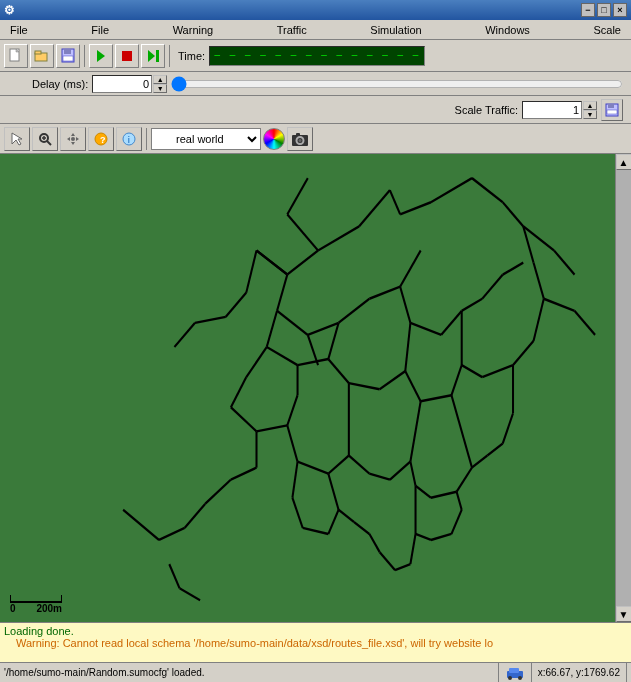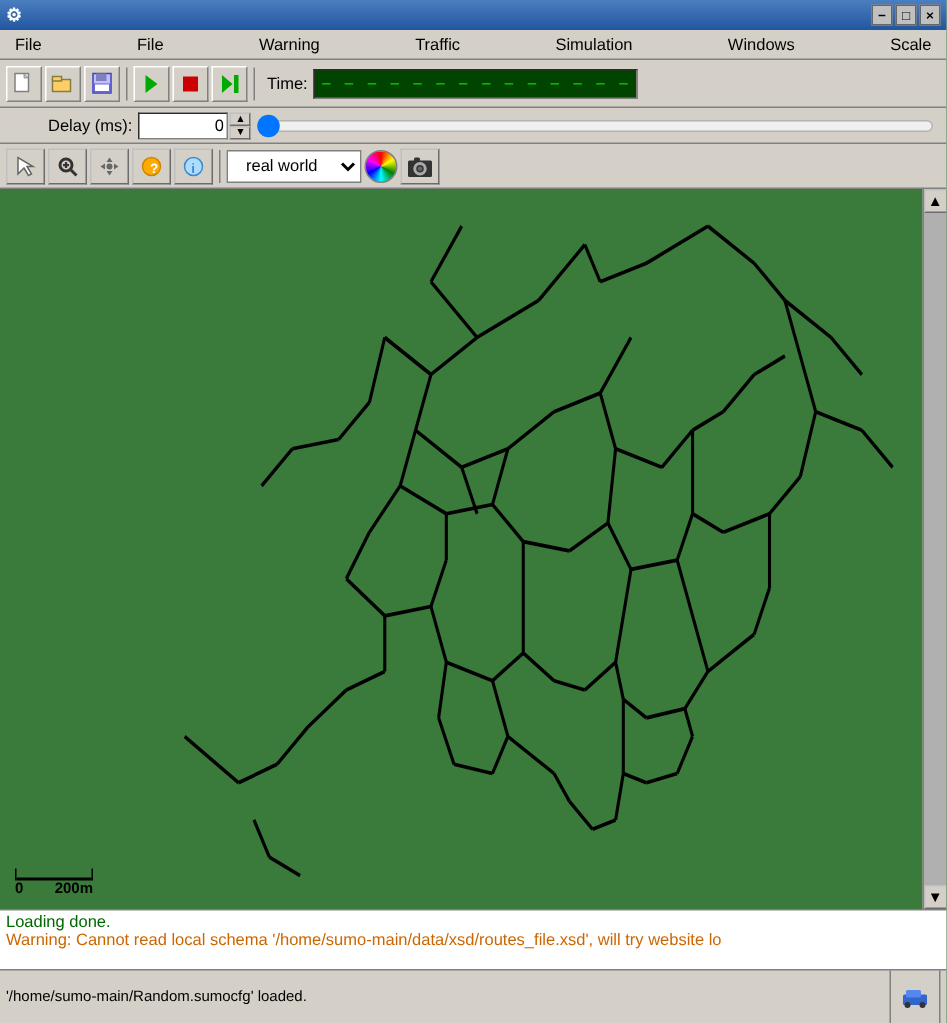--- a/index.html
+++ b/index.html
@@ -169,21 +169,21 @@
       border: 1px outset #c0c0c0;
       display: flex; align-items: center; justify-content: center;
       cursor: pointer;
       font-size: 14px;
     }
     .view-select {
       height: 22px;
       font-size: 11px;
       background: white;
       border: 1px solid #808080;
-      padding: 0 8px;
+      padding: 0 20px;
       min-width: 90px;
     }
     .color-wheel {
       width: 22px; height: 22px;
       border-radius: 50%;
       background: conic-gradient(red, yellow, green, cyan, blue, magenta, red);
       border: 1px solid #808080;
       cursor: pointer;
     }
     .camera-btn {
@@ -225,35 +225,35 @@
       display: flex;
       justify-content: space-between;
       width: 52px;
       font-size: 10px;
       color: black;
       font-weight: bold;
     }
 
     
     #statusbar {
-      background: #ffffff;
+      background: #fef9c3;
       border-top: 1px solid #808080;
       min-height: 40px;
       padding: 2px 4px;
       font-size: 11px;
       overflow: hidden;
     }
     #status-line1 { color: #006600; }
-    #status-line2 { color: #cc6600; word-break: break-all; }
+    #status-line2 { color: #cc6600; word-break: break-all; margin-left: 12px; }
 
     
     #infobar {
       background: #d4d0c8;
       border-top: 1px solid #808080;
-      height: 36px;
+      height: 20px;
       display: flex;
       align-items: center;
       font-size: 10px;
       padding: 0 4px;
       gap: 0;
     }
     #infobar-path {
       flex: 1;
       overflow: hidden;
       white-space: nowrap;
@@ -398,20 +398,35 @@
   <div id="toolbar2">
     <span id="delay-label">Delay (ms):</span>
     <input id="delay-input" type="text" value="0" style="">
     <div class="spin-btn">
       <div class="spin-arrow">▲</div>
       <div class="spin-arrow">▼</div>
     </div>
     <input type="range" id="delay-slider" min="0" max="1000" value="0" style="flex: 1 1 0%; margin-left: 4px;">
   </div>
 
+  <div id="toolbar3">
+    <span id="scale-label">Scale Traffic:</span>
+    <input id="scale-input" type="text" value="1" style="">
+    <div class="spin-btn">
+      <div class="spin-arrow">▲</div>
+      <div class="spin-arrow">▼</div>
+    </div>
+    <div class="save-btn">
+      <svg width="14" height="14" viewBox="0 0 14 14">
+          <rect x="1" y="1" width="12" height="12" fill="#c0c0ff" stroke="#4040c0" stroke-width="1"></rect>
+          <rect x="3" y="1" width="6" height="4" fill="#8080c0"></rect>
+          <rect x="2" y="7" width="10" height="4" fill="white" stroke="#4040c0" stroke-width="0.5"></rect>
+        </svg>
+    </div>
+  </div>
 
   <div id="toolbar4">
 
     <div class="view-btn">
       <svg width="16" height="16" viewBox="0 0 16 16">
           <polygon points="3,2 3,13 7,9 10,14 12,13 9,8 13,8" fill="white" stroke="#666" stroke-width="1"></polygon>
         </svg>
     </div>
 
     <div class="view-btn">
@@ -608,14 +623,15 @@
   <div id="infobar">
     <div id="infobar-path">'/home/sumo-main/Random.sumocfg' loaded.</div>
     <div id="infobar-car">
       <svg width="20" height="14" viewBox="0 0 20 14">
         <rect x="2" y="5" width="16" height="7" rx="1" fill="#3366cc"></rect>
         <rect x="4" y="2" width="10" height="5" rx="1" fill="#5588ee"></rect>
         <circle cx="5" cy="12" r="2" fill="#333"></circle>
         <circle cx="15" cy="12" r="2" fill="#333"></circle>
       </svg>
     </div>
+    <div id="infobar-coord1">x:66.67, y:1769.62</div>
   </div>
 </div>
 
 </body></html>

